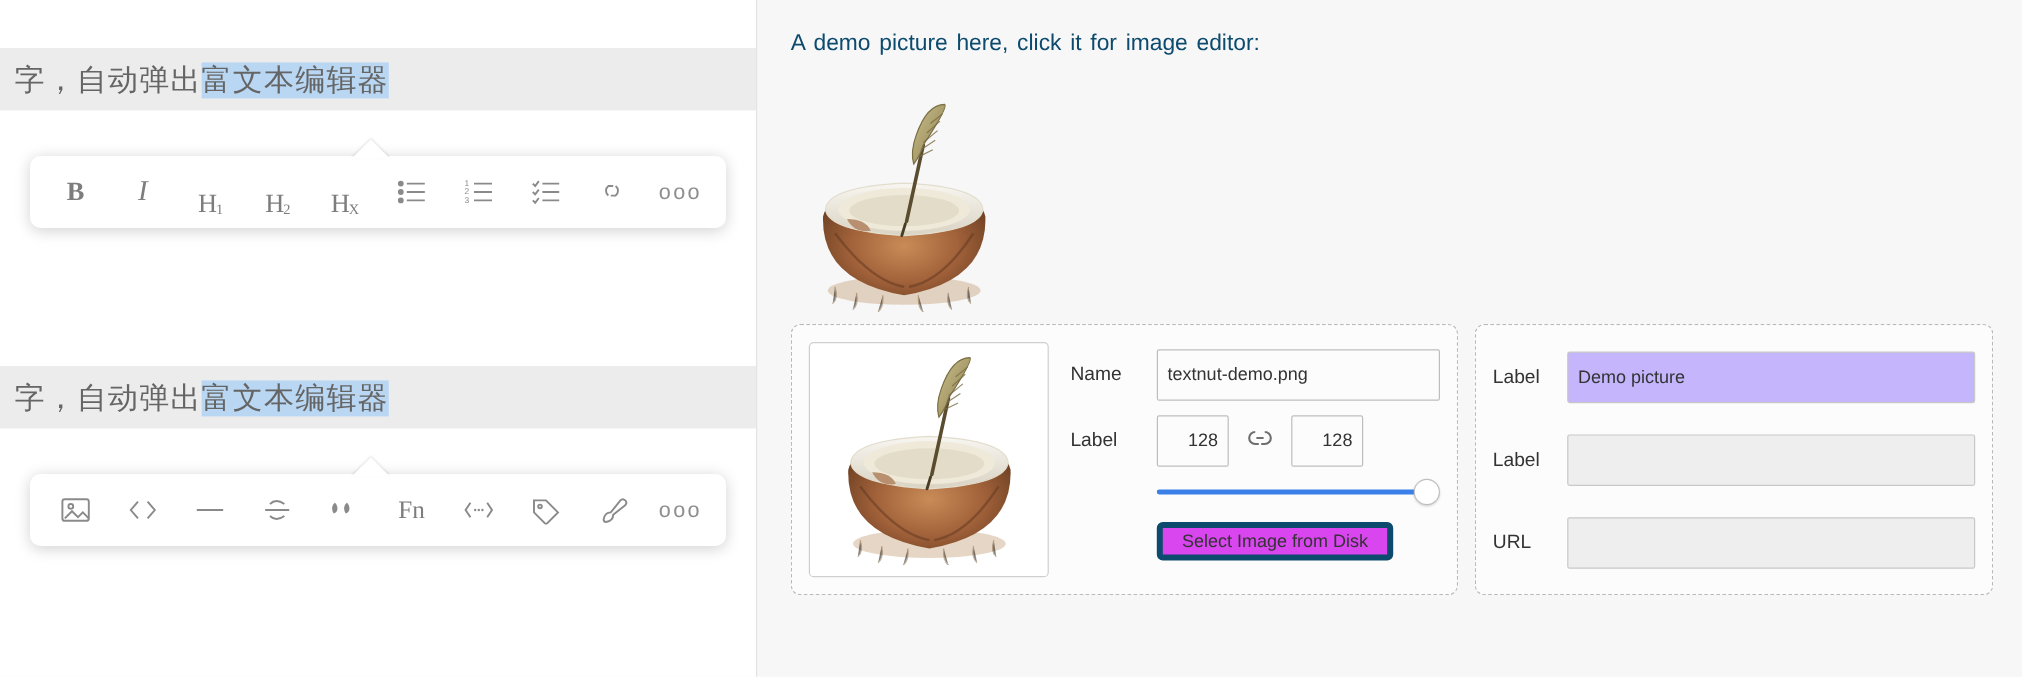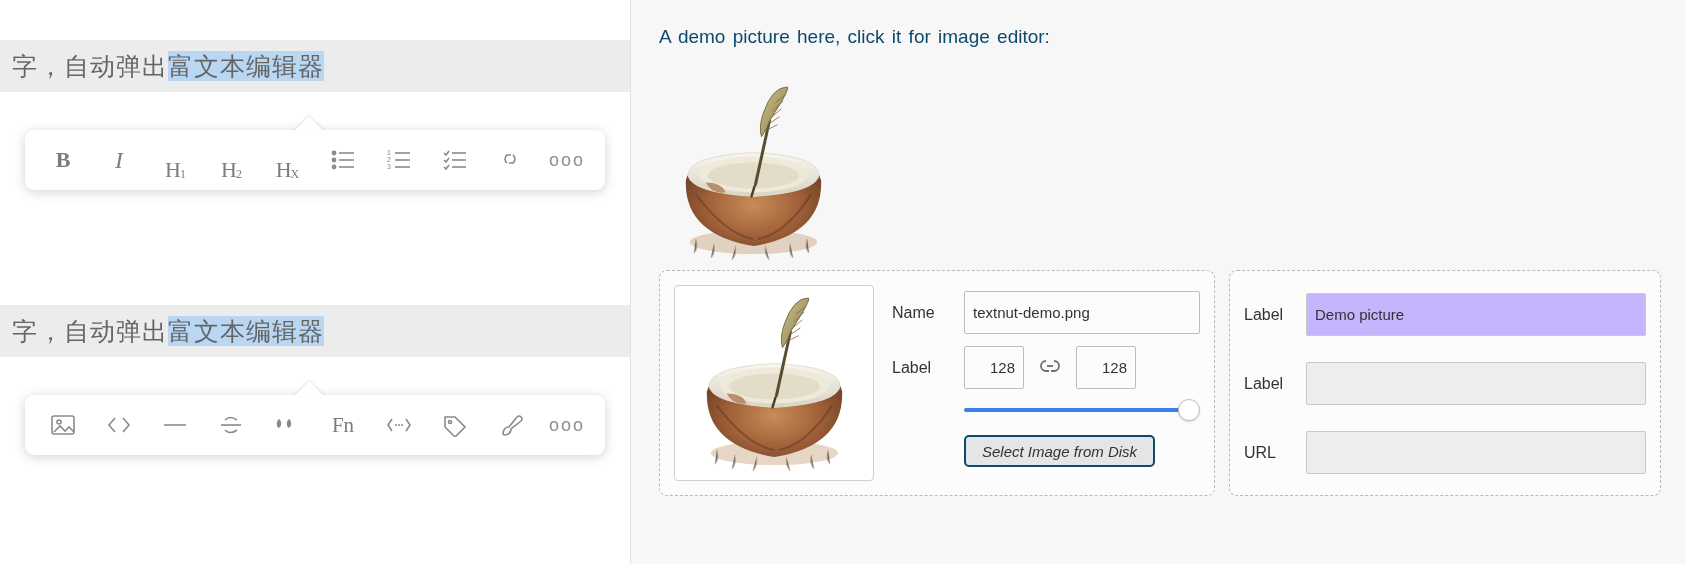--- a/index.html
+++ b/index.html
@@ -197,28 +197,27 @@
     background: #fff;
     border: 1px solid #bfbfbf;
     border-radius: 50%;
     box-shadow: 0 1px 2px rgba(0,0,0,.15);
   }
   .select-btn {
     margin-left: 72px;
     margin-top: 4px;
     height: 32px;
     padding: 0 16px;
-    background: #e5e5e5;
-    border: 2px solid #0c4a6e;
+    background: #d946ef;
+    border: 5px solid #0c4a6e;
     border-radius: 5px;
     font-size: 15px;
     color: #333;
     cursor: pointer;
     align-self: flex-start;
-    font-style: italic;
   }
   .right-fields {
     display: flex;
     flex-direction: column;
     gap: 26px;
     padding-top: 8px;
   }
 </style>
 </head>
 <body>

